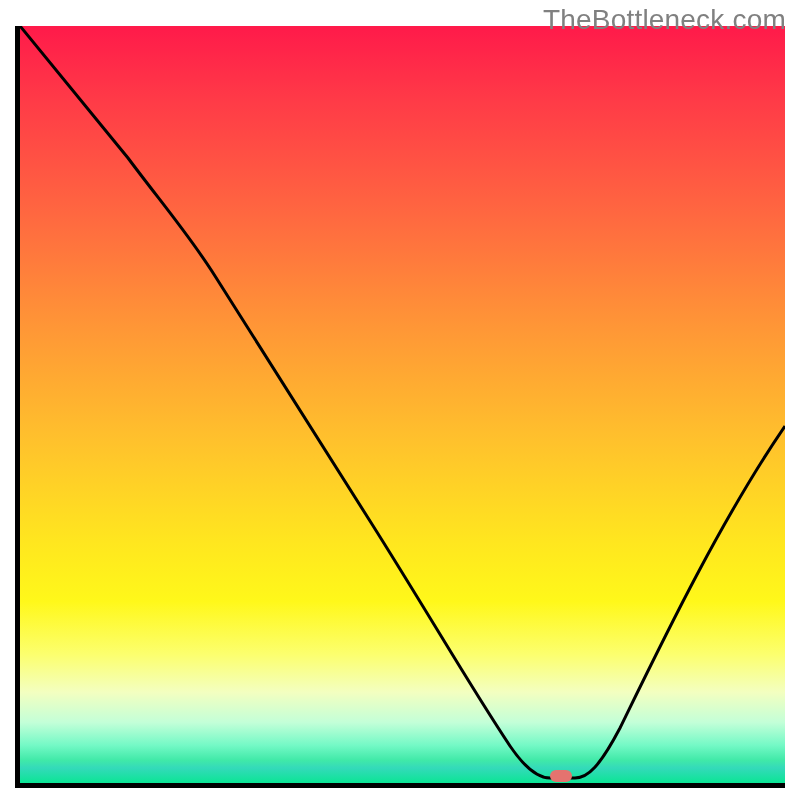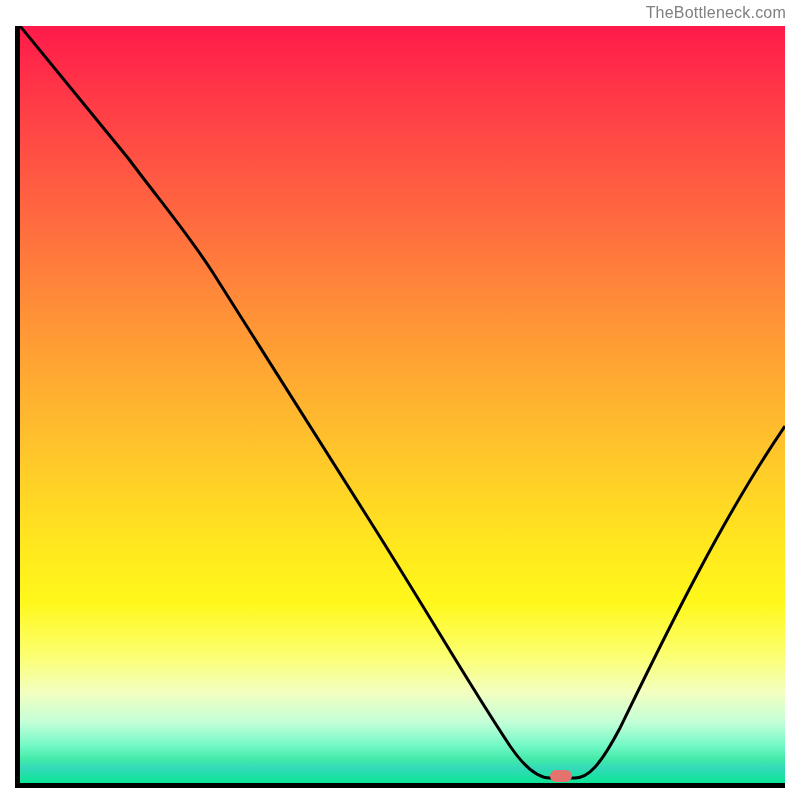--- a/index.html
+++ b/index.html
@@ -9,21 +9,21 @@
     height: 800px;
     background: #fff;
     font-family: Arial, sans-serif;
     position: relative;
   }
   .watermark {
     position: absolute;
     top: 4px;
     right: 14px;
     color: #808080;
-    font-size: 16px;
+    font-size: 28px;
     font-weight: 400;
     z-index: 10;
     letter-spacing: 0.2px;
   }
   .plot-frame {
     position: absolute;
     left: 15px;
     top: 26px;
     width: 770px;
     height: 762px;

